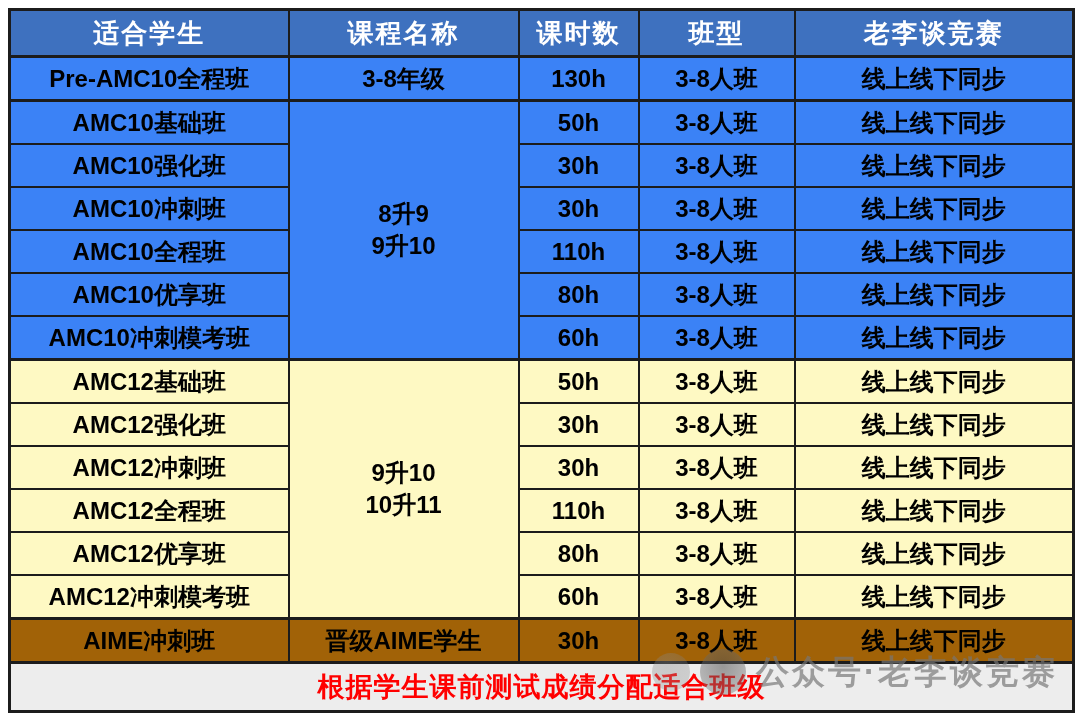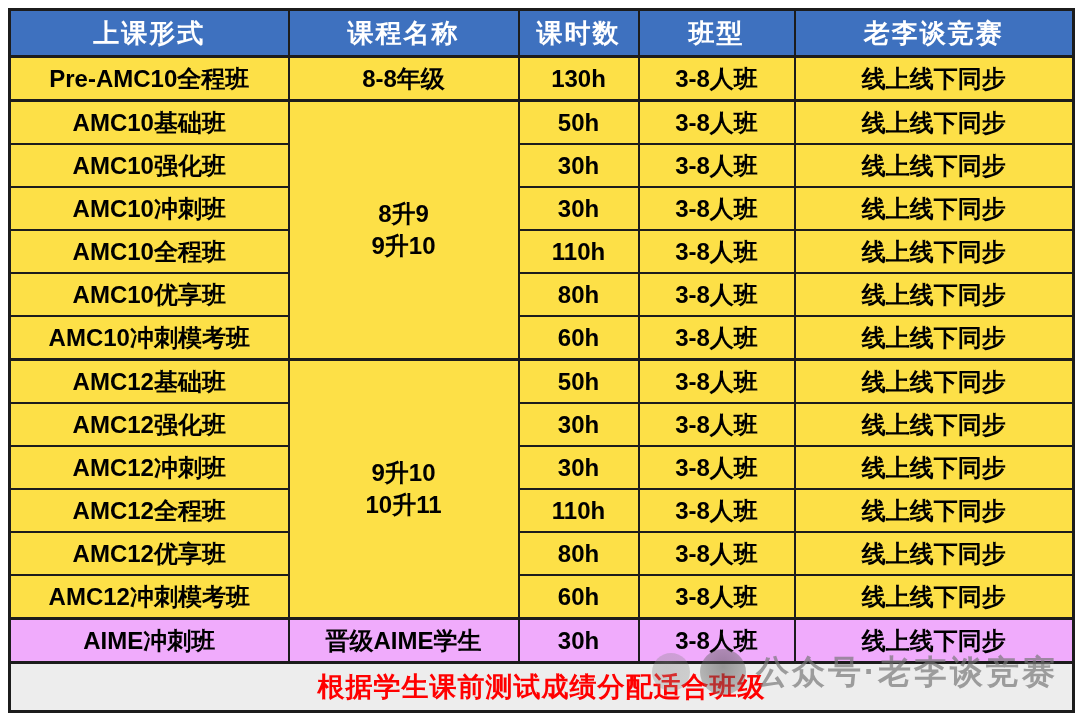--- a/index.html
+++ b/index.html
@@ -38,23 +38,23 @@
   .course-table td {
     font-size: 24px;
     font-weight: bold;
     color: #000000;
     text-align: center;
     vertical-align: middle;
     height: 41px;
     border: 2px solid #1c1c1c;
     padding: 0 2px;
   }
-  .bg-blue  { background: #fde047; }
-  .bg-peach { background: #fde047; }
-  .bg-pink  { background: #f0abfc; }
+  .bg-blue  { background: #3b82f6; }
+  .bg-peach { background: #fef9c3; }
+  .bg-pink  { background: #a16207; }
   tr.section-start td { border-top: 3px solid #1c1c1c; }
   .students-line { display: block; line-height: 1.32; }
   tr.footer-row td {
     background: #ededed;
     color: #ff0000;
     font-size: 27px;
     height: 46px;
     border: 3px solid #1c1c1c;
     letter-spacing: 1px;
   }
@@ -97,33 +97,33 @@
   <table class="course-table">
     <colgroup>
       <col style="width:279px">
       <col style="width:230px">
       <col style="width:120px">
       <col style="width:156px">
       <col style="width:279px">
     </colgroup>
     <thead>
       <tr>
-        <th>上课形式</th>
+        <th>适合学生</th>
         <th>课程名称</th>
         <th>课时数</th>
         <th>班型</th>
         <th>老李谈竞赛</th>
       </tr>
     </thead>
     <tbody>
 
       <tr class="section-start">
         <td class="bg-blue">Pre-AMC10全程班</td>
         <td class="bg-blue">
-          <span class="students-line">8-8年级</span>
+          <span class="students-line">3-8年级</span>
         </td>
         <td class="bg-blue">130h</td>
         <td class="bg-blue">3-8人班</td>
         <td class="bg-blue">线上线下同步</td>
       </tr>
 
       <tr class="section-start">
         <td class="bg-blue">AMC10基础班</td>
         <td class="bg-blue" rowspan="6">
           <span class="students-line">8升9</span>

